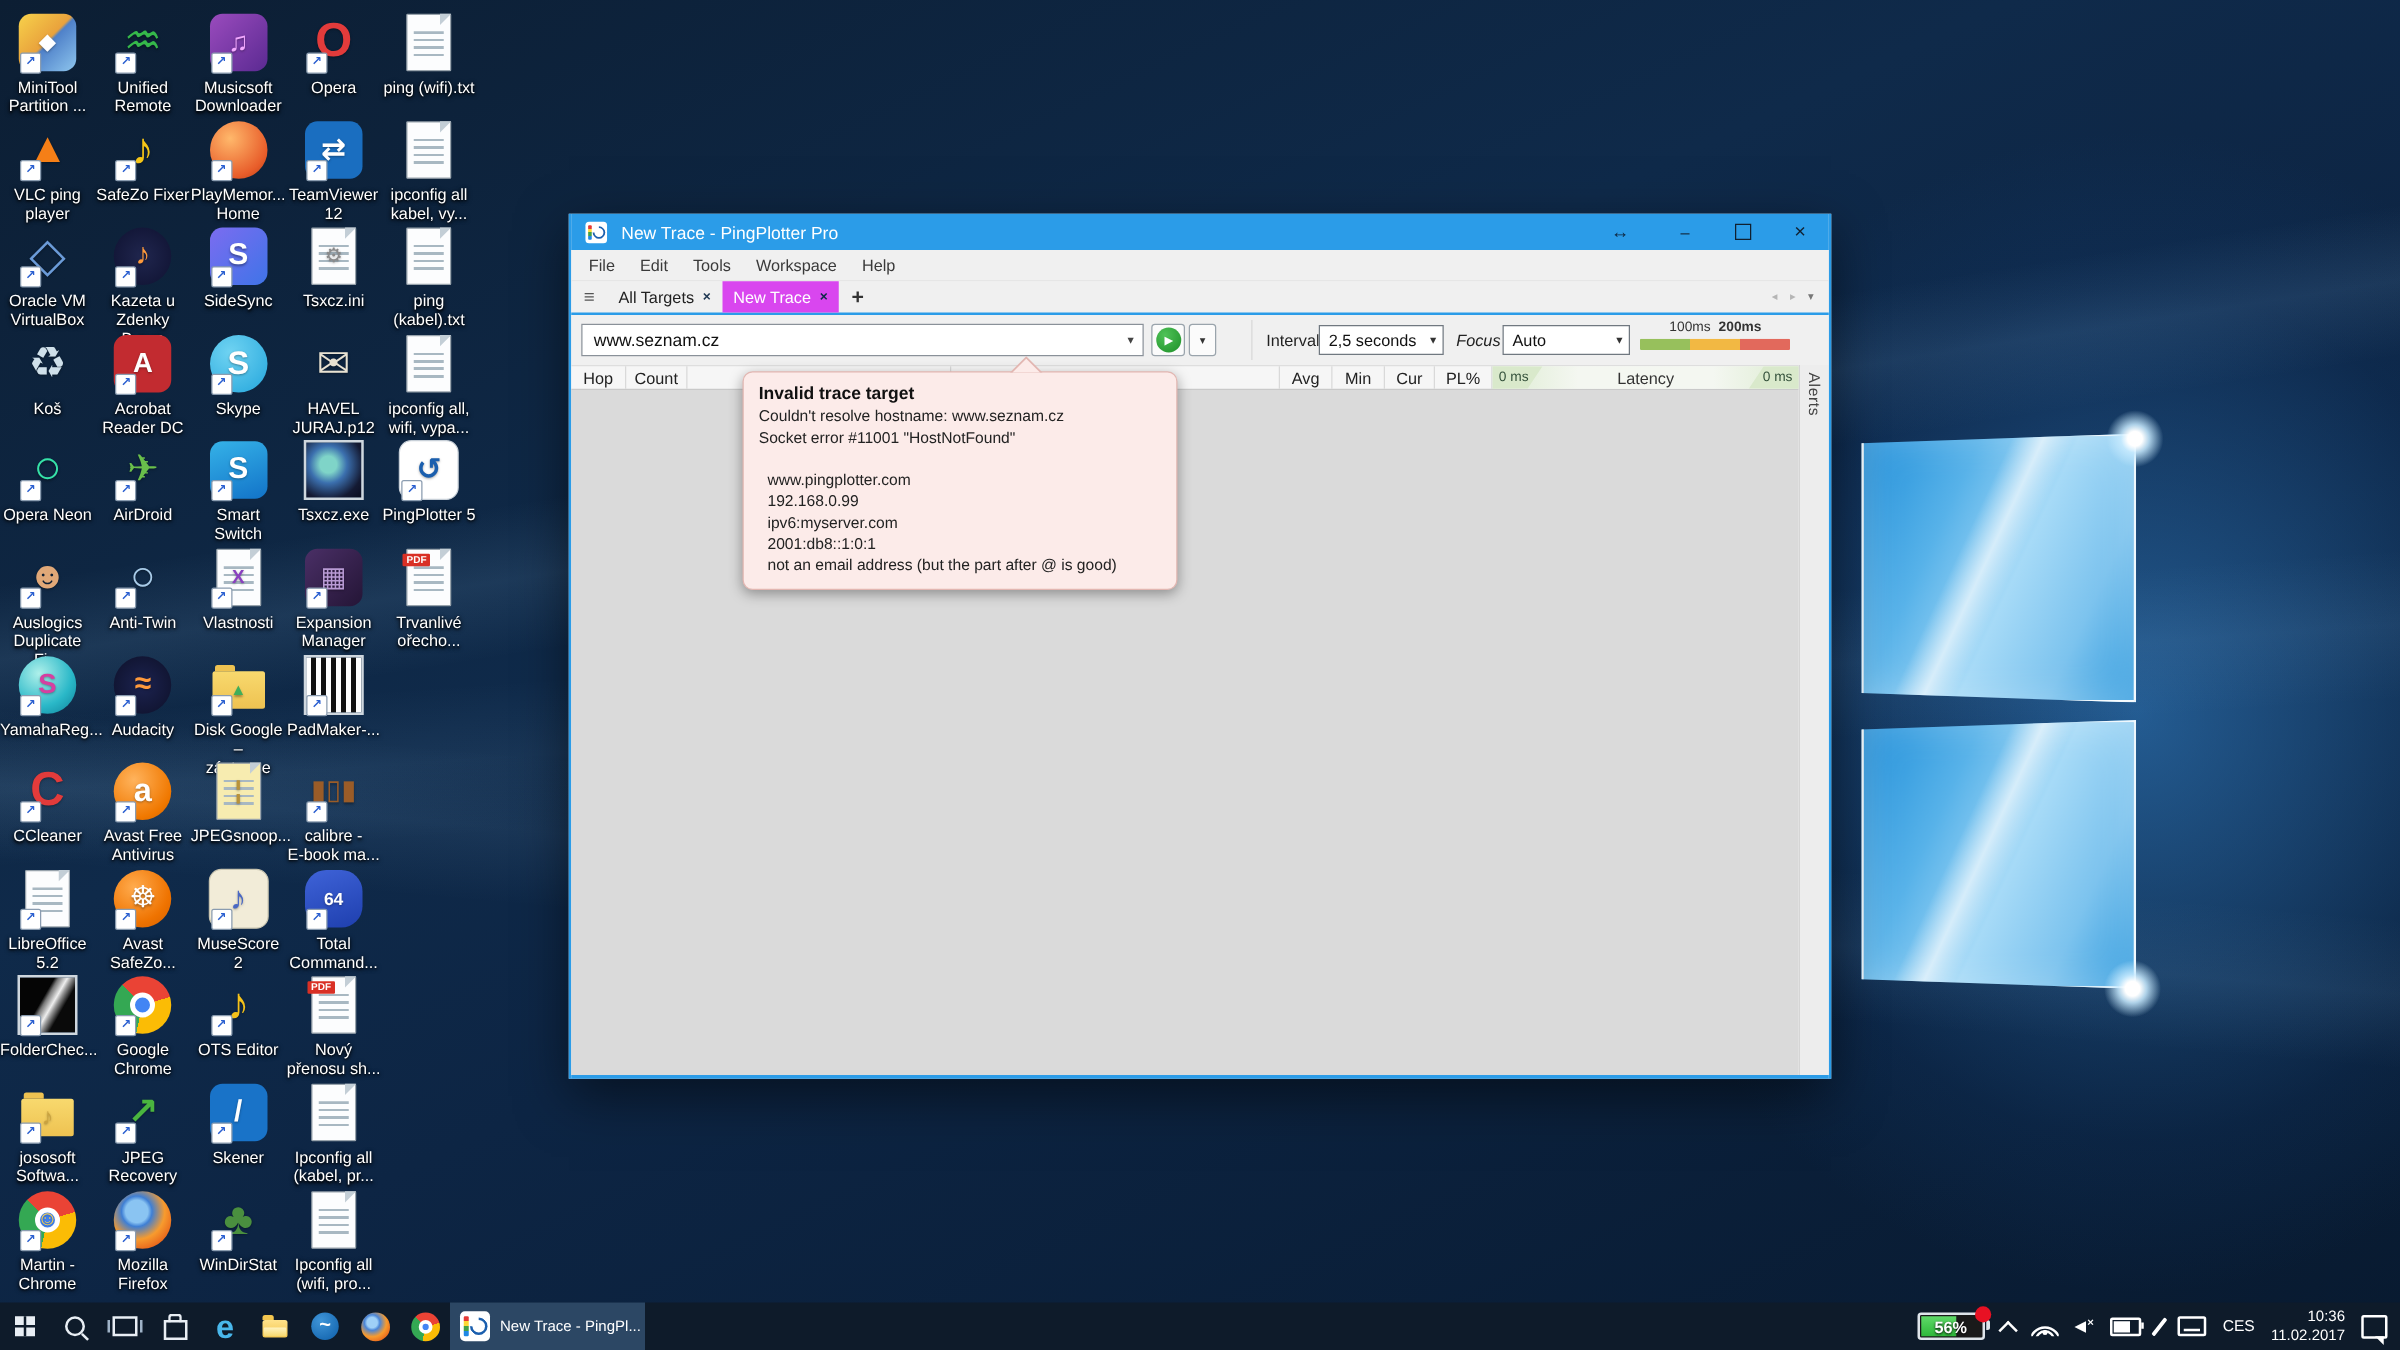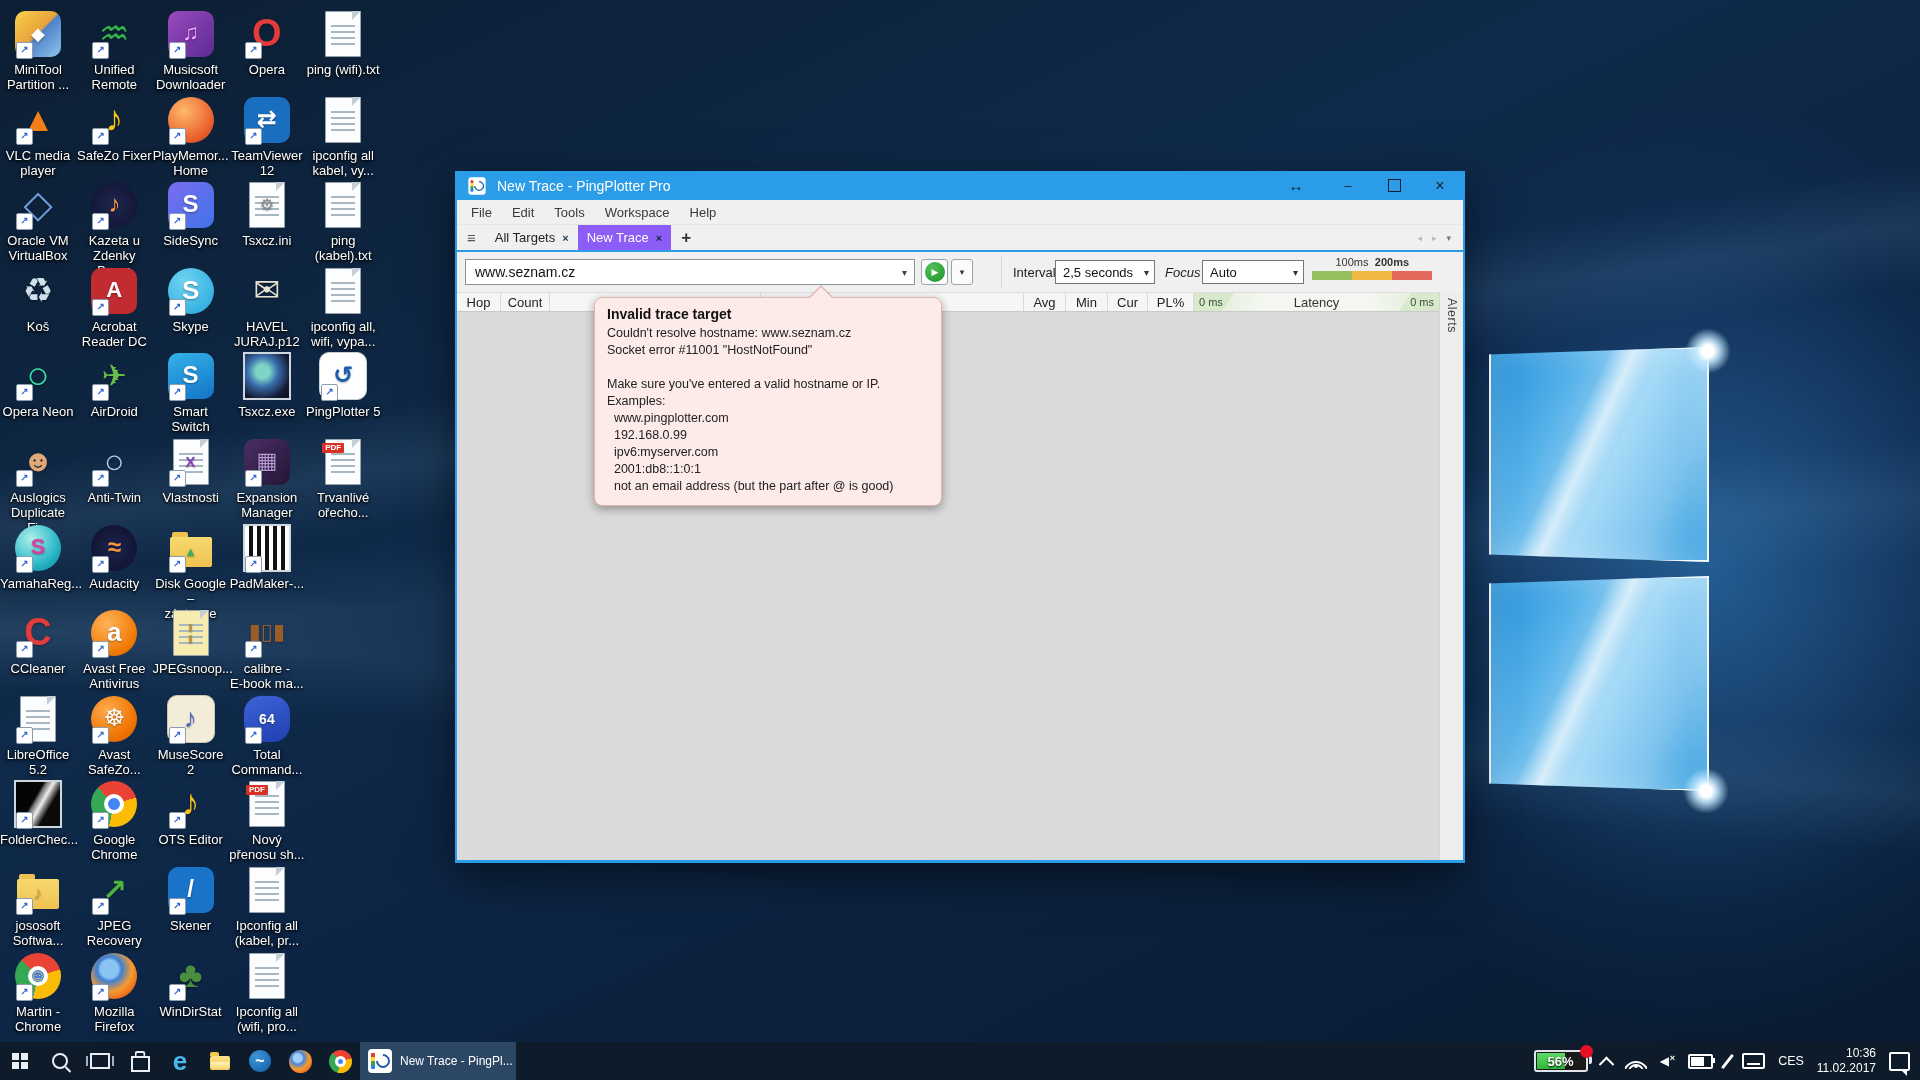--- a/index.html
+++ b/index.html
@@ -75,21 +75,21 @@
     color:#102030;font-size:13px;}
   .wc .maxbox{width:11px;height:11px;border:1.5px solid #102030;display:block;}
   #menubar{height:24px;background:#f0f0f0;border-bottom:1px solid #e6e6e6;display:flex;
     align-items:center;padding-left:4px;flex:0 0 auto;}
   .menu-item{padding:0 10px;font-size:13px;color:#3a3a3a;}
   #tabbar{height:27px;background:#f0f0f0;border-bottom:2px solid #2b9ce8;display:flex;
     align-items:stretch;flex:0 0 auto;position:relative;box-sizing:border-box;}
   #hamburger{padding:0 10px;font-size:15px;color:#555;display:flex;align-items:center;}
   #tabs{display:flex;}
   .tab{display:flex;align-items:center;gap:7px;padding:0 9px;font-size:13px;color:#222;}
-  .tab.active{background:#8b5cf6;color:#fff;}
+  .tab.active{background:#d946ef;color:#fff;}
   .tab .tx{font-size:11px;font-weight:bold;color:#223a55;}
   .tab.active .tx{color:#0d2a47;}
   #newtab{padding:0 10px;font-size:17px;font-weight:bold;color:#333;display:flex;align-items:center;}
   #tabnav{position:absolute;right:12px;top:0;bottom:0;display:flex;align-items:center;gap:10px;}
   #tabnav .tn{font-size:9px;color:#b5b5b5;}
   #tabnav .tn.dk{color:#777;}
   #toolbar{height:40px;background:#f0f0f0;position:relative;flex:0 0 auto;}
   #addr{position:absolute;left:8px;top:7px;width:450px;height:26px;box-sizing:border-box;
     background:#fff;border:1px solid #8a9199;display:flex;align-items:center;
     padding:0 24px 0 9px;font-size:14px;color:#111;}
@@ -281,21 +281,21 @@
       </div>
       <div class="dlabel">ping (wifi).txt</div>
     </div>
     <div class="dcell" style="left: 0px; top: 93.6px;">
       <div class="dart">
         <div class="glyphbox">
           <span class="ach" style="color: rgb(245, 127, 23); font-size: 34px;">▲</span>
         </div>
         <span class="sc">↗</span>
       </div>
-      <div class="dlabel">VLC media
+      <div class="dlabel">VLC ping
 player</div>
     </div>
     <div class="dcell" style="left: 76.3px; top: 93.6px;">
       <div class="dart">
         <div class="glyphbox">
           <span class="ach" style="color: rgb(245, 197, 24); font-size: 36px;">♪</span>
         </div>
         <span class="sc">↗</span>
       </div>
       <div class="dlabel">SafeZo Fixer</div>
@@ -809,21 +809,20 @@
     </div>
   </div>
   <div id="wbottom"></div>
 
   <div id="tip">
     <div class="tip-title">Invalid trace target</div>
     <div id="tiplines">
         <div class="tip-line">Couldn't resolve hostname: www.seznam.cz</div>
         <div class="tip-line">Socket error #11001 "HostNotFound"</div>
         <div class="tip-line"></div>
-        <div class="tip-line">Make sure you've entered a valid hostname or IP. Examples:</div>
         <div class="tip-line">  www.pingplotter.com</div>
         <div class="tip-line">  192.168.0.99</div>
         <div class="tip-line">  ipv6:myserver.com</div>
         <div class="tip-line">  2001:db8::1:0:1</div>
         <div class="tip-line">  not an email address (but the part after @ is good)</div>
       </div>
   </div>
 </div>
 
 <div id="taskbar">

